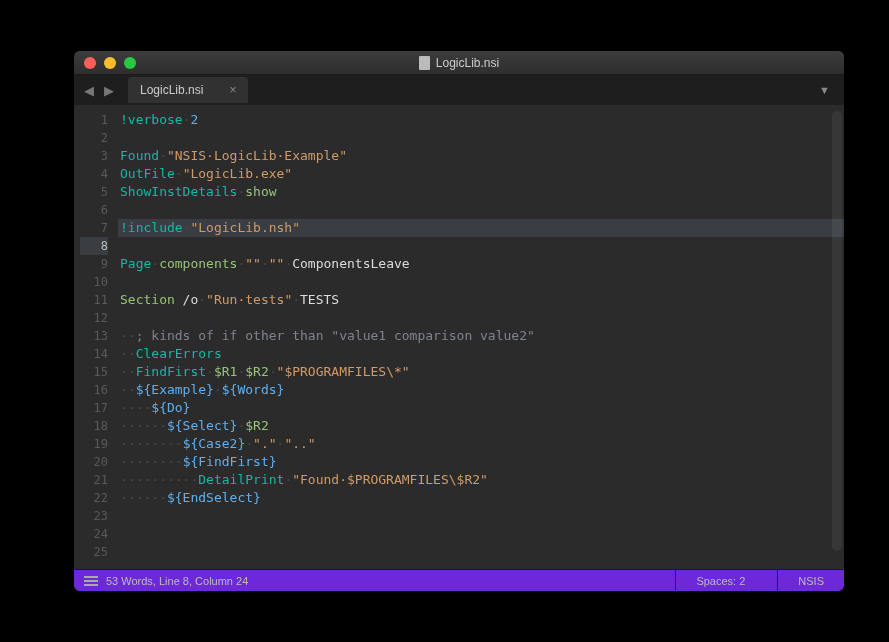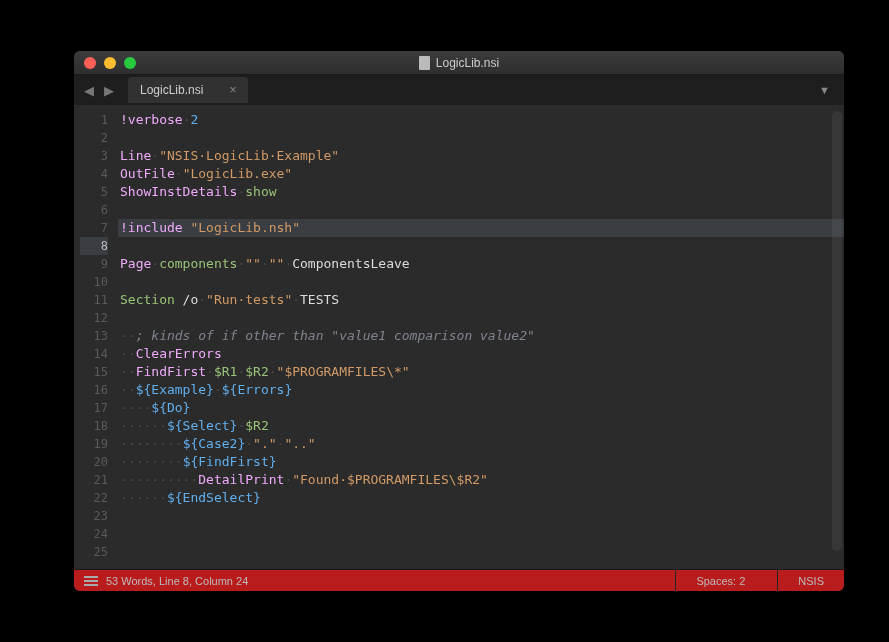--- a/index.html
+++ b/index.html
@@ -94,30 +94,30 @@
   color: #d0d0d0;
   overflow: hidden;
 }
 .code .line { height: 18px; white-space: pre; padding-left: 2px; }
 .code .line.hl { background: #3a3d41; }
 .gutter .hl { background: #3a3d41; color: #bbb; }
 .scrollbar {
   position: absolute; right: 2px; top: 6px; width: 10px; height: 440px;
   background: rgba(255,255,255,0.06); border-radius: 5px;
 }
-.k-red { color: #f0abfc; }
+.k-red { color: #14b8a6; }
 .k-blue { color: #61afef; }
 .k-orange { color: #d19a66; }
 .k-green { color: #98c379; }
-.k-grey { color: #7f848e; font-style: italic; }
+.k-grey { color: #7f848e; }
 .k-white { color: #dcdcdc; }
 .ws { color: #4a4a4a; }
 .statusbar {
   height: 22px;
-  background: #b91c1c;
+  background: #6d28d9;
   border-top: 1px solid #1a1a1a;
   display: flex;
   align-items: center;
   color: #bcbcbc;
   font-size: 11px;
 }
 .status-left { padding: 0 10px; display: flex; align-items: center; gap: 8px; }
 .hamburger { width: 14px; display: flex; flex-direction: column; gap: 2px; cursor: pointer; }
 .hamburger span { height: 2px; background: #aaa; }
 .status-right { margin-left: auto; display: flex; gap: 12px; }
@@ -175,34 +175,34 @@
         <div>20</div>
         <div>21</div>
         <div>22</div>
         <div>23</div>
         <div>24</div>
         <div>25</div>
       </div>
     <div class="code" id="code">
         <div class="line"><span class="k-red">!verbose</span><span class="ws">·</span><span class="k-blue">2</span></div>
         <div class="line"></div>
-        <div class="line"><span class="k-red">Line</span><span class="ws">·</span><span class="k-orange">"NSIS·LogicLib·Example"</span></div>
+        <div class="line"><span class="k-red">Found</span><span class="ws">·</span><span class="k-orange">"NSIS·LogicLib·Example"</span></div>
         <div class="line"><span class="k-red">OutFile</span><span class="ws">·</span><span class="k-orange">"LogicLib.exe"</span></div>
         <div class="line"><span class="k-red">ShowInstDetails</span><span class="ws">·</span><span class="k-green">show</span></div>
         <div class="line"></div>
         <div class="line hl"><span class="k-red">!include</span><span class="ws">·</span><span class="k-orange">"LogicLib.nsh"</span></div>
         <div class="line"></div>
         <div class="line"><span class="k-red">Page</span><span class="ws">·</span><span class="k-green">components</span><span class="ws">·</span><span class="k-orange">""</span><span class="ws">·</span><span class="k-orange">""</span><span class="ws">·</span><span class="k-white">ComponentsLeave</span></div>
         <div class="line"></div>
         <div class="line"><span class="k-green">Section</span><span class="k-white"> /o</span><span class="ws">·</span><span class="k-orange">"Run·tests"</span><span class="ws">·</span><span class="k-white">TESTS</span></div>
         <div class="line"></div>
         <div class="line"><span class="ws">··</span><span class="k-grey">; kinds of if other than "value1 comparison value2"</span></div>
         <div class="line"><span class="ws">··</span><span class="k-red">ClearErrors</span></div>
         <div class="line"><span class="ws">··</span><span class="k-red">FindFirst</span><span class="ws">·</span><span class="k-green">$R1</span><span class="ws">·</span><span class="k-green">$R2</span><span class="ws">·</span><span class="k-orange">"$PROGRAMFILES\*"</span></div>
-        <div class="line"><span class="ws">··</span><span class="k-blue">${Example}</span><span class="ws">·</span><span class="k-blue">${Errors}</span></div>
+        <div class="line"><span class="ws">··</span><span class="k-blue">${Example}</span><span class="ws">·</span><span class="k-blue">${Words}</span></div>
         <div class="line"><span class="ws">····</span><span class="k-blue">${Do}</span></div>
         <div class="line"><span class="ws">······</span><span class="k-blue">${Select}</span><span class="ws">·</span><span class="k-green">$R2</span></div>
         <div class="line"><span class="ws">········</span><span class="k-blue">${Case2}</span><span class="ws">·</span><span class="k-orange">"."</span><span class="ws">·</span><span class="k-orange">".."</span></div>
         <div class="line"><span class="ws">········</span><span class="k-blue">${FindFirst}</span></div>
         <div class="line"><span class="ws">··········</span><span class="k-red">DetailPrint</span><span class="ws">·</span><span class="k-orange">"Found·$PROGRAMFILES\$R2"</span></div>
         <div class="line"><span class="ws">······</span><span class="k-blue">${EndSelect}</span></div>
       </div>
     <div class="scrollbar"></div>
   </div>
 

